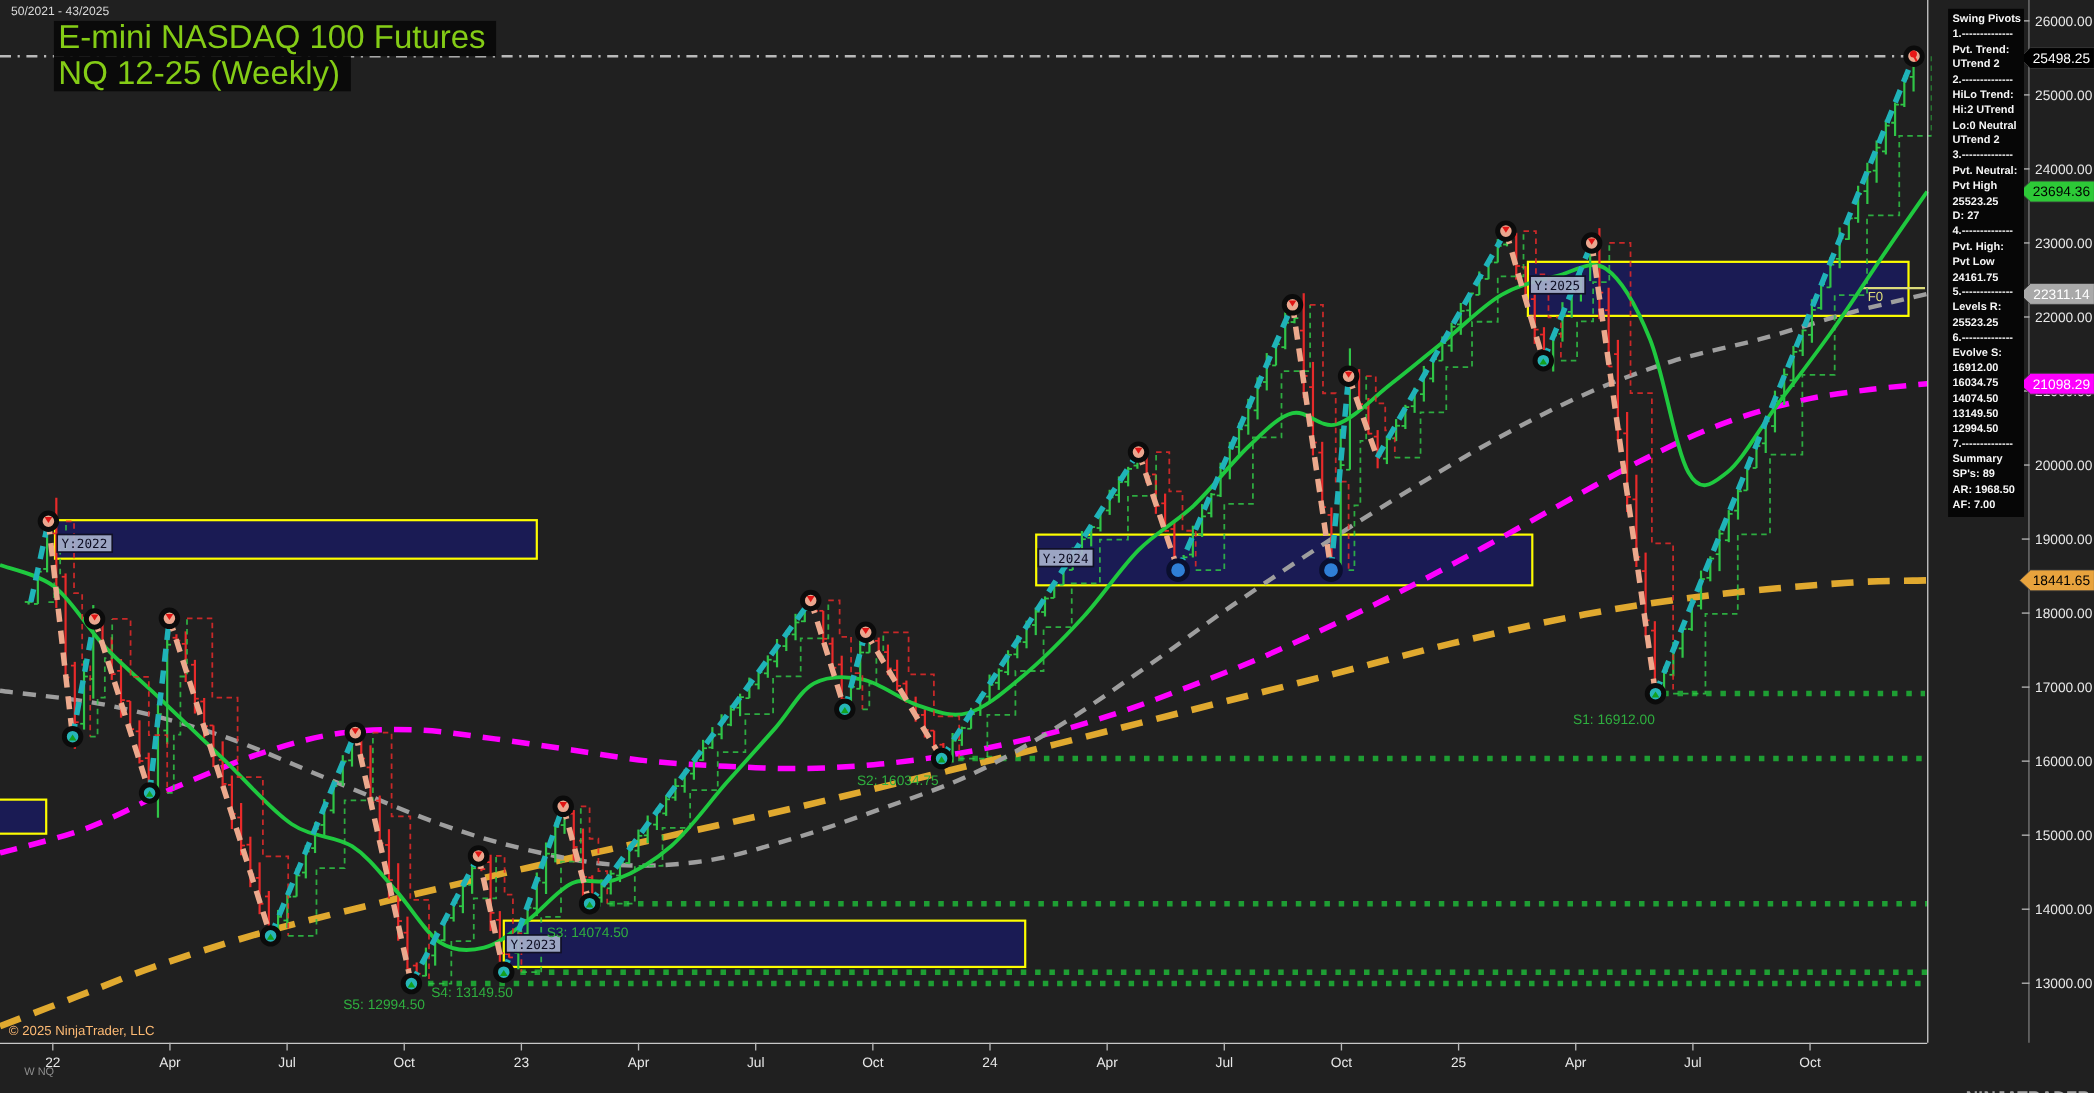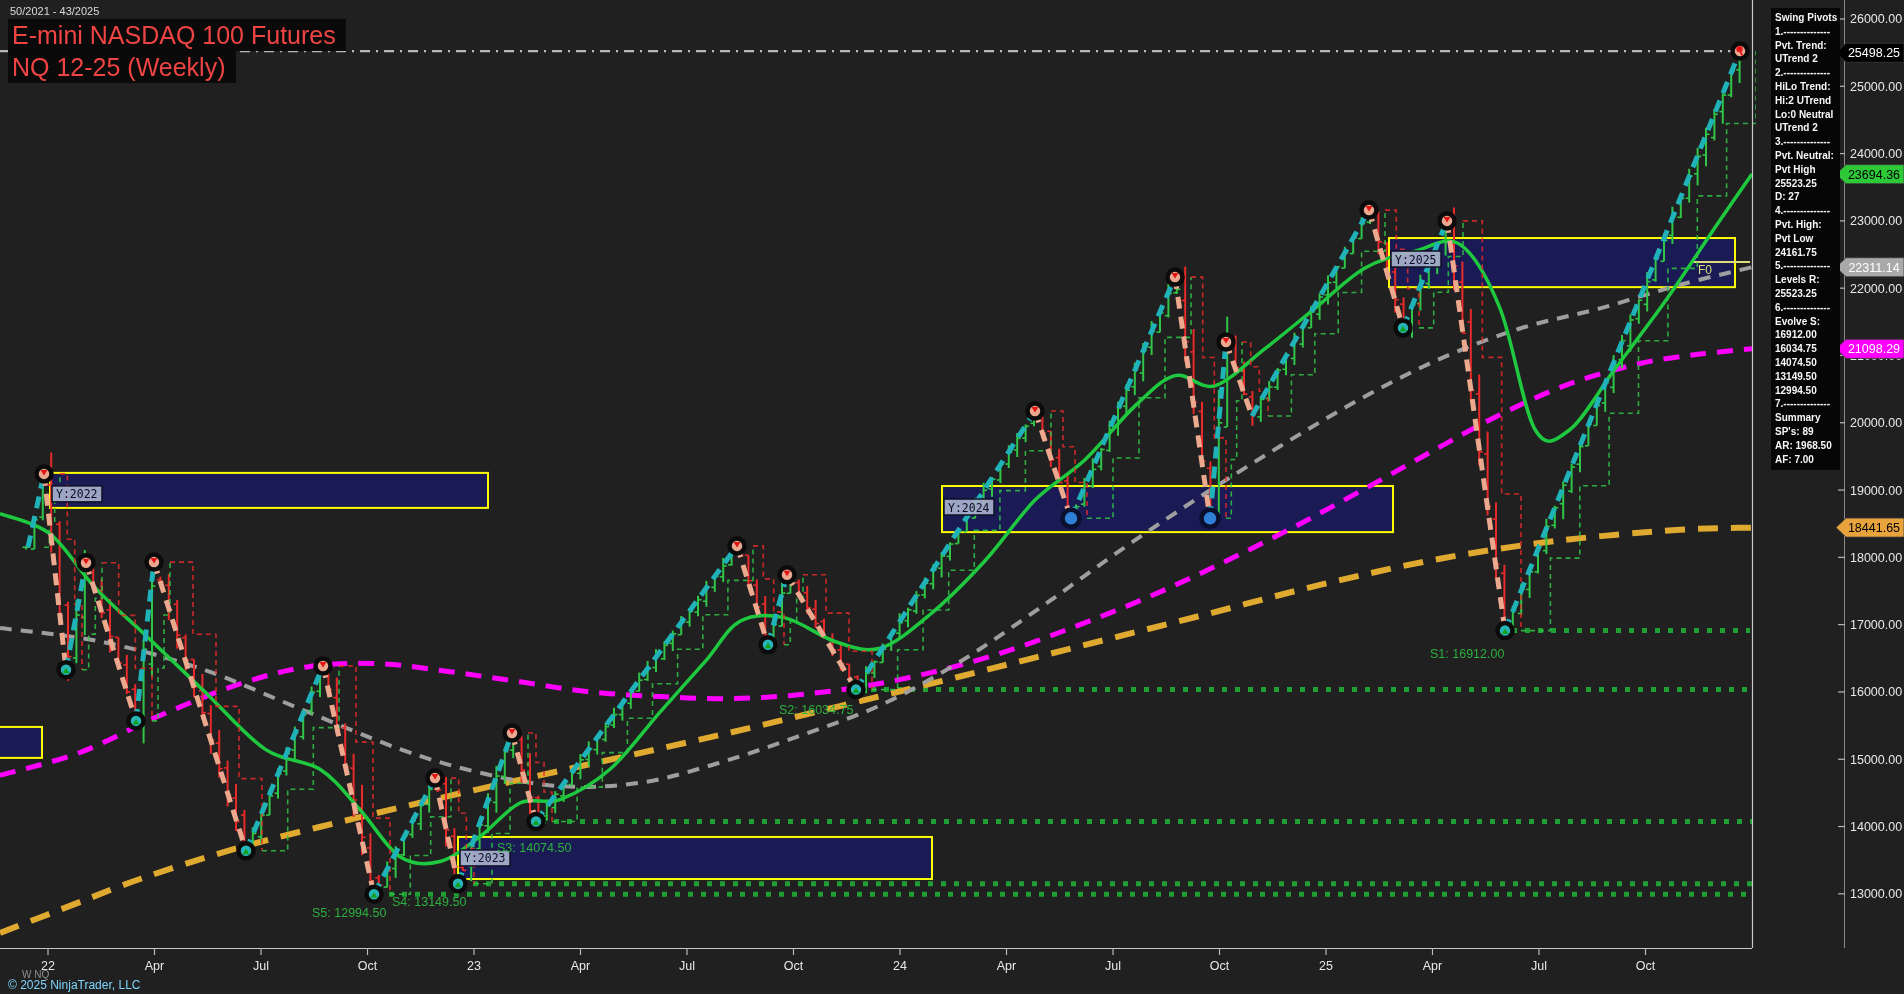--- a/index.html
+++ b/index.html
@@ -1,26 +1,26 @@
 <!DOCTYPE html>
 <html><head>
 <meta charset="utf-8">
 <style>
   html,body{margin:0;padding:0;background:#202020;width:1904px;height:994px;overflow:hidden;
     font-family:"Liberation Sans",sans-serif;}
   #stage{position:relative;width:1904px;height:994px;background:#202020;}
   #chart-svg{position:absolute;left:0;top:0;}
   .hdr{position:absolute;left:8px;top:5px;z-index:6;}
   .range{font-size:11px;color:#DADADA;margin:0 0 2px 2px;}
-  .tl{display:table;background:#0A0A0A;color:#ef4444;font-size:25px;line-height:30px;
-      padding:1px 10px 1px 4px;white-space:nowrap;}
+  .tl{display:table;background:#0A0A0A;color:#84cc16;font-size:30px;line-height:30px;
+      padding:1px 10px 1px 4px;white-space:nowrap;margin-left:41px;}
   .panel{position:absolute;left:1771px;top:8px;width:65px;background:#060606;color:#F7F7F7;
       font-size:10px;font-weight:bold;line-height:13.8px;padding:3px 0 4px 4px;z-index:5;
       white-space:nowrap;overflow:hidden;}
-  .copyright{position:absolute;left:8px;top:930px;font-size:12px;color:#7dd3fc;z-index:5;margin-top:48px;}
+  .copyright{position:absolute;left:8px;top:930px;font-size:12px;color:#fdba74;z-index:5;}
   .wnq{position:absolute;left:22px;top:969px;font-size:10px;color:#8E8E8E;z-index:5;}
   .brand{position:absolute;left:1787px;top:990px;font-size:15.5px;font-weight:bold;color:#a3a3a3;
       letter-spacing:.3px;z-index:5;}
 </style>
 </head>
 <body>
 <div id="stage">
 
   <svg id="chart-svg" width="1904" height="994">
       <defs>

